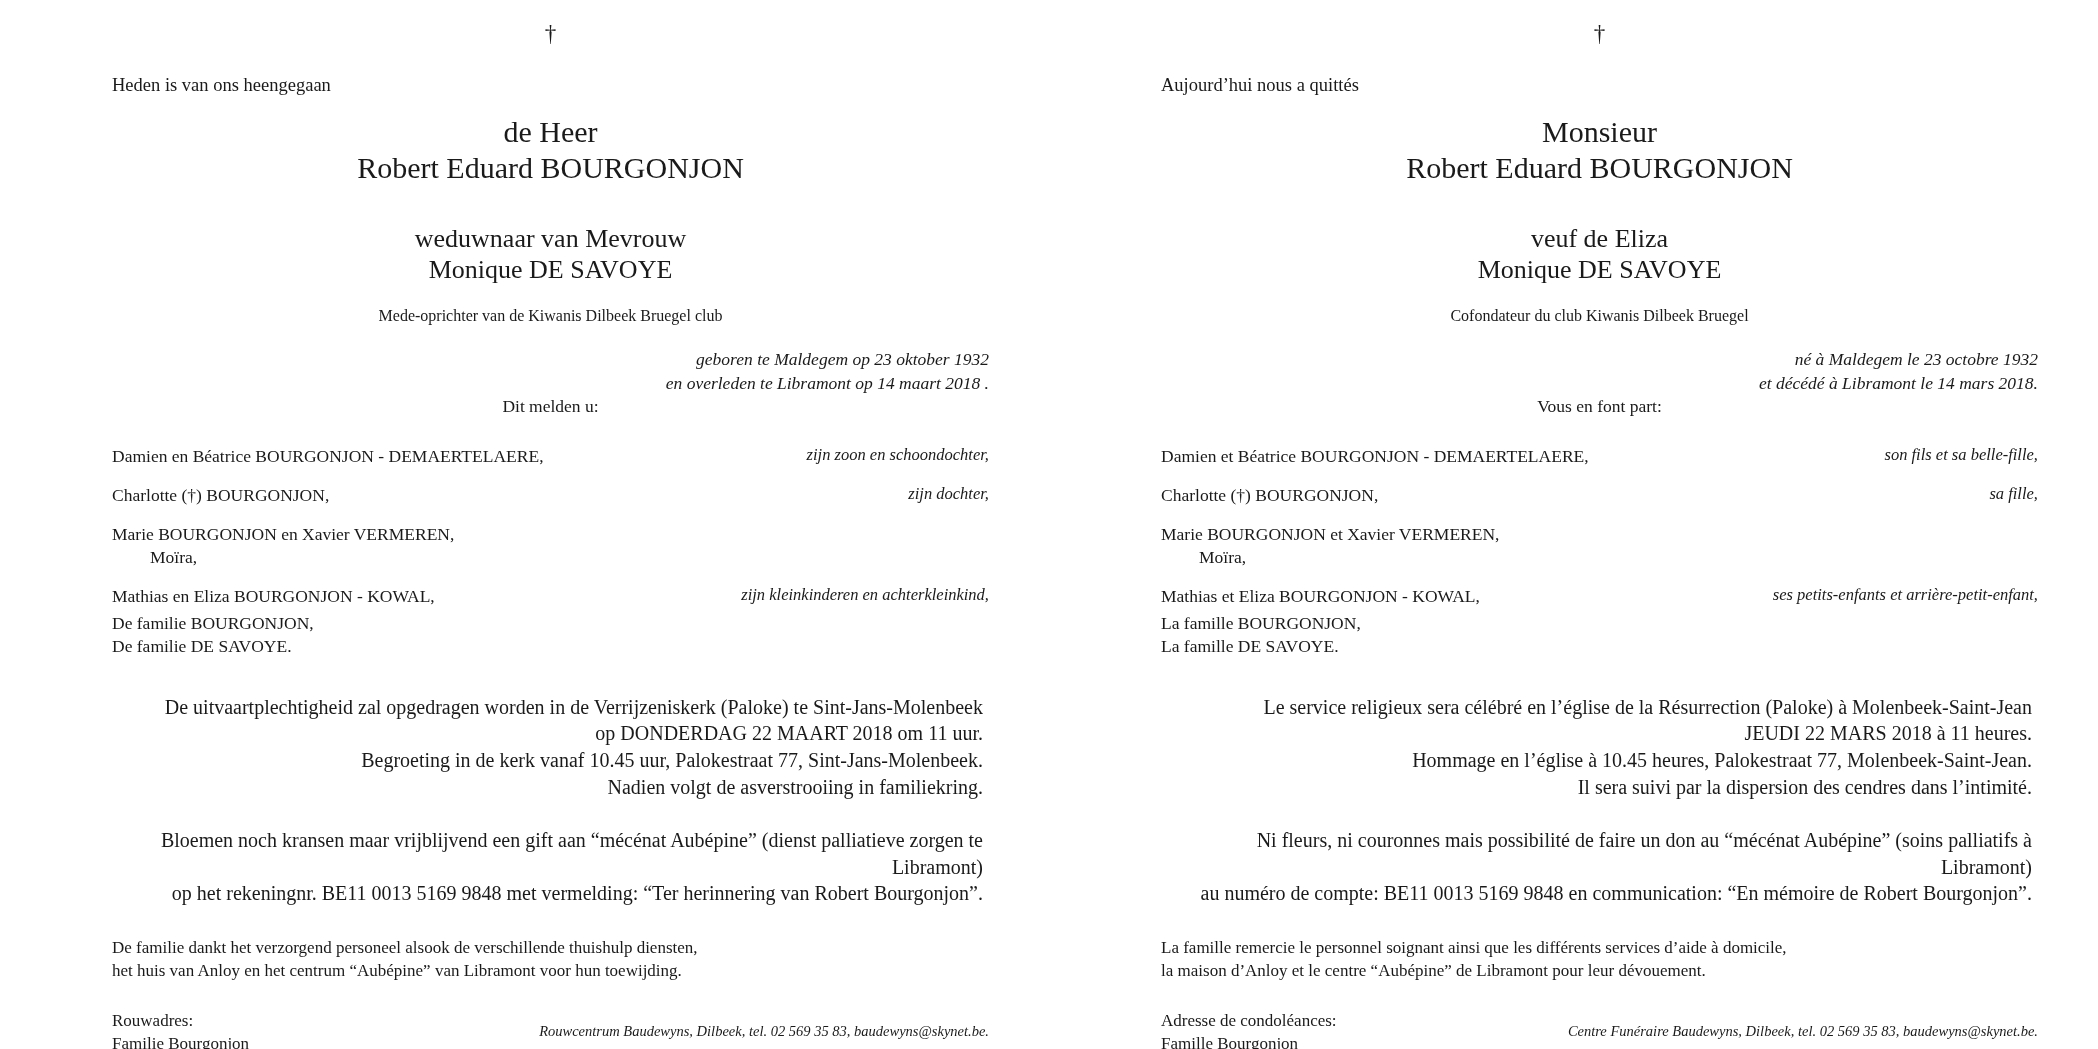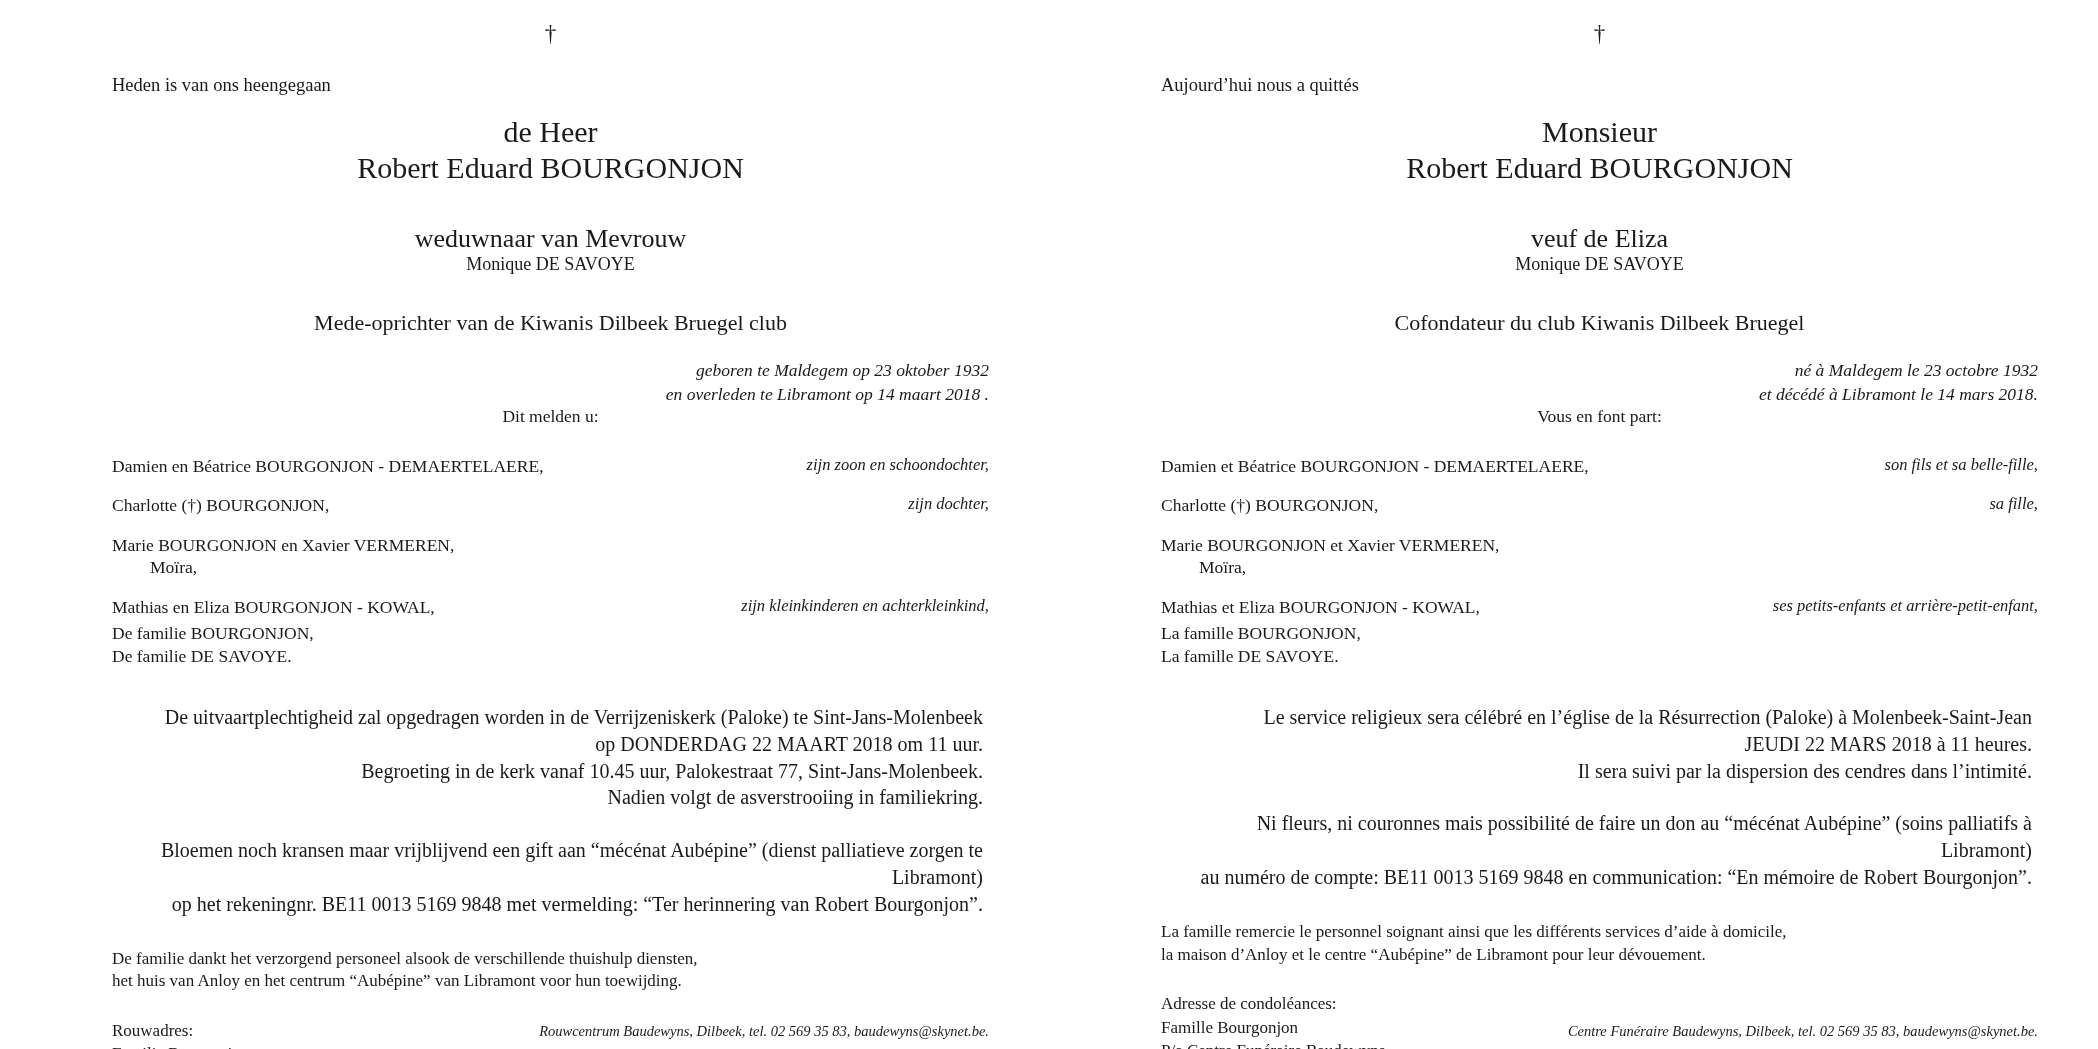--- a/index.html
+++ b/index.html
@@ -54,27 +54,27 @@
   }
   .spouse-block {
     text-align: center;
     margin-top: 38px;
   }
   .spouse-rel {
     font-size: 26px;
     line-height: 1.2;
   }
   .spouse-name {
-    font-size: 18px;
+    font-size: 26px;
     line-height: 1.2;
   }
   .note {
     text-align: center;
-    font-size: 22px;
-    margin-top: 34px;
+    font-size: 16px;
+    margin-top: 22px;
   }
   .dates {
     text-align: right;
     font-style: italic;
     font-size: 17.5px;
     line-height: 1.38;
     margin-top: 22px;
   }
   .announce-lead {
     font-size: 17.5px;
@@ -264,20 +264,21 @@
     </div>
 
     <div class="fam-tail">
       <div>La famille BOURGONJON,</div>
       <div>La famille DE SAVOYE.</div>
     </div>
 
     <div class="centered-para svc">
       <div>Le service religieux sera célébré en l’église de la Résurrection (Paloke) à Molenbeek-Saint-Jean</div>
       <div>JEUDI 22 MARS 2018 à 11 heures.</div>
+      <div>Hommage en l’église à 10.45 heures, Palokestraat 77, Molenbeek-Saint-Jean.</div>
       <div>Il sera suivi par la dispersion des cendres dans l’intimité.</div>
     </div>
 
     <div class="centered-para">
       <div>Ni fleurs, ni couronnes mais possibilité de faire un don au “mécénat Aubépine” (soins palliatifs à Libramont)</div>
       <div>au numéro de compte: BE11 0013 5169 9848 en communication: “En mémoire de Robert Bourgonjon”.</div>
     </div>
 
     <div class="left-para">
       <div>La famille remercie le personnel soignant ainsi que les différents services d’aide à domicile,</div>

